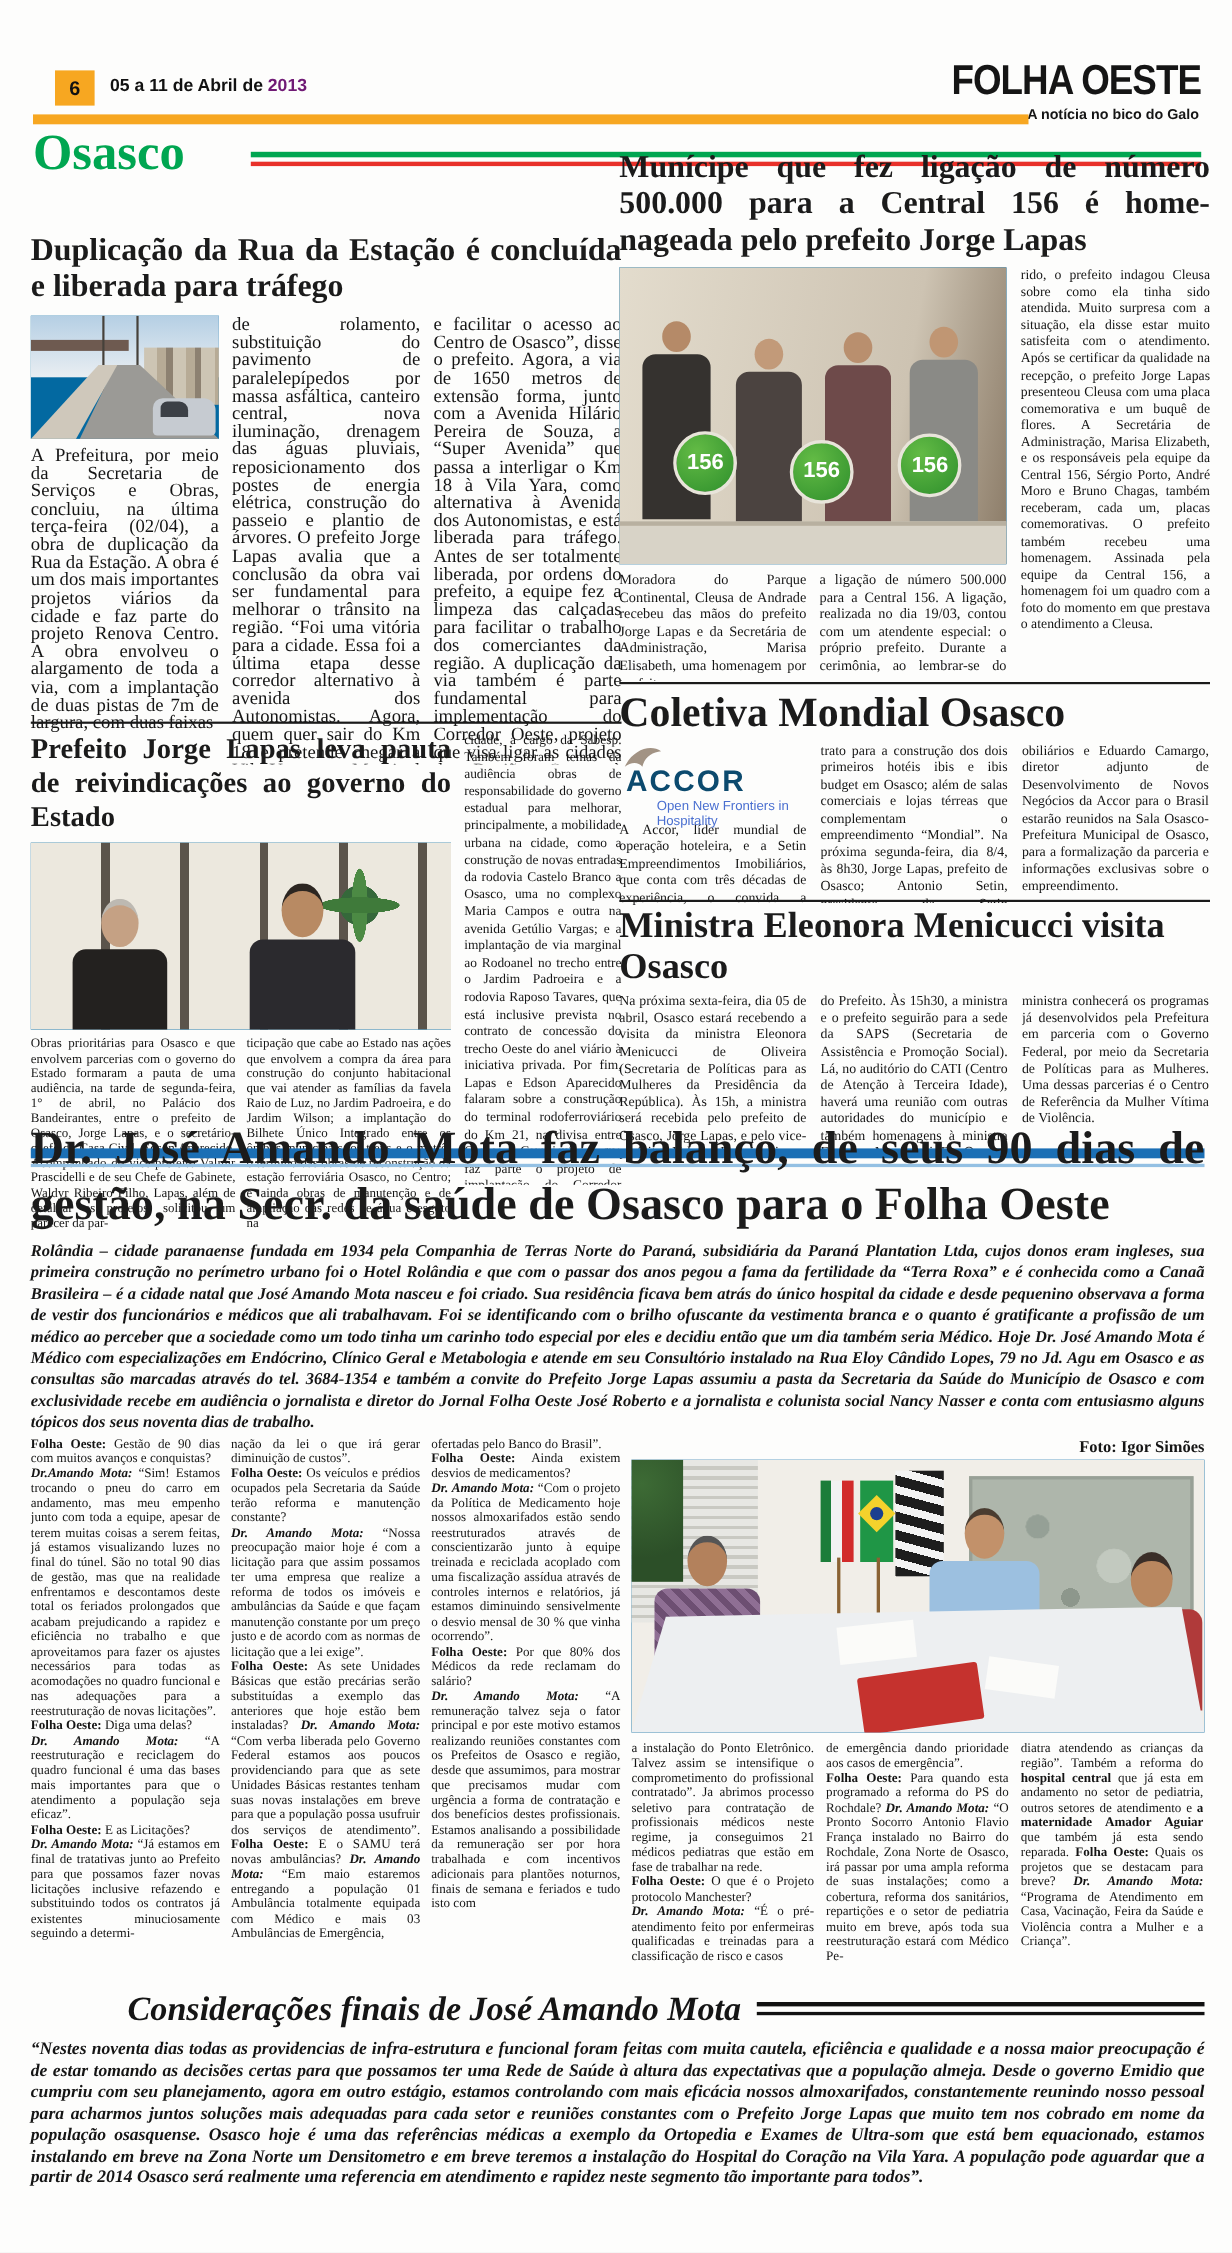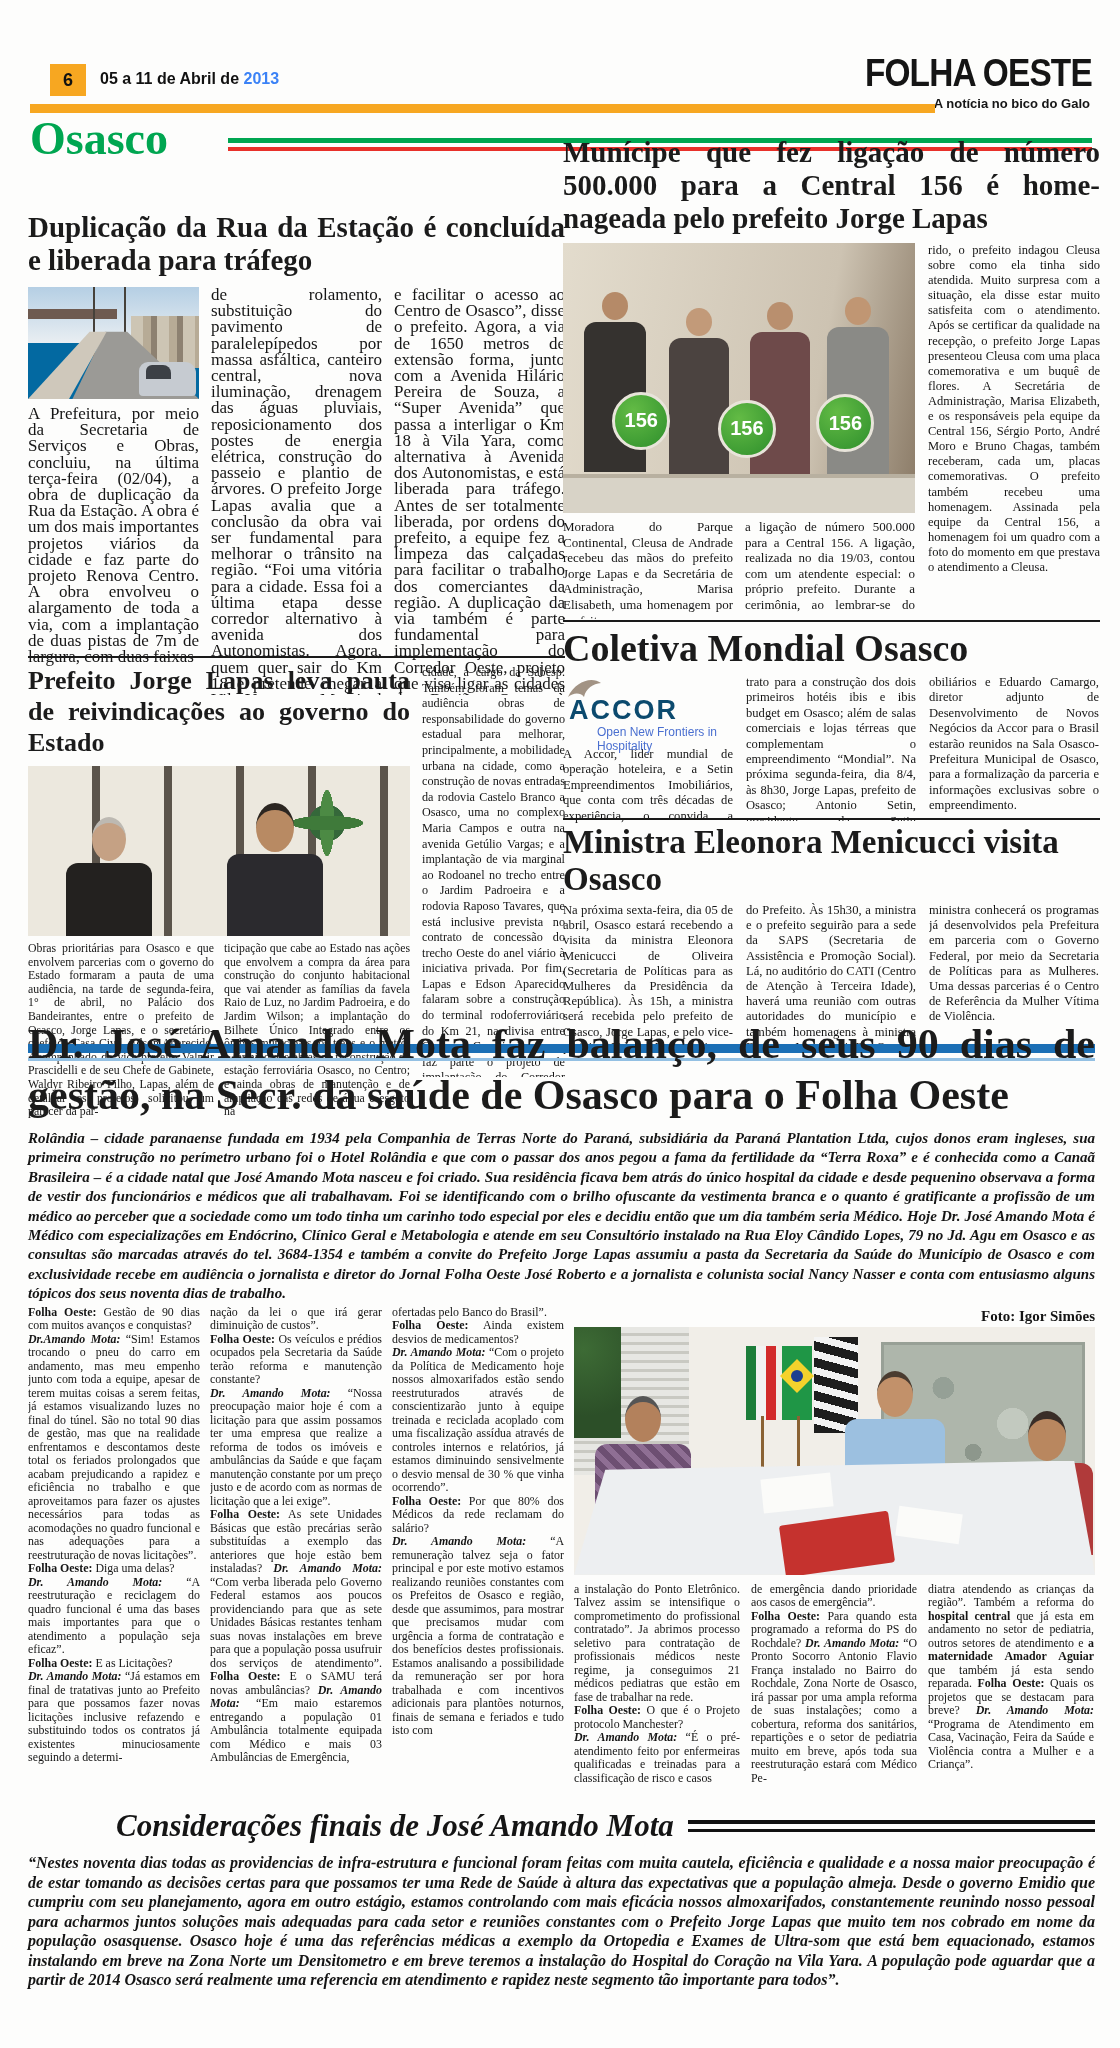--- a/index.html
+++ b/index.html
@@ -3,21 +3,21 @@
 <meta charset="utf-8">
 <style>
   html,body{margin:0;padding:0;background:#e9e9e9;}
   .page{position:relative;width:1120px;height:2048px;background:#fdfdfc;margin:0 auto;
         font-family:"Liberation Serif",serif;color:#151515;overflow:hidden;}
   
   .pagenum{position:absolute;left:50px;top:64px;width:36px;height:32px;background:#F7A721;
            display:flex;align-items:center;justify-content:center;
            font:bold 18px "Liberation Sans",sans-serif;color:#111;}
   .dateline{position:absolute;left:100px;top:70px;font:bold 16px "Liberation Sans",sans-serif;color:#111;}
-  .dateline .yr{color:#3b82f6;}
+  .dateline .yr{color:#701a75;}
   .masthead{position:absolute;right:28px;top:52px;text-align:right;
             font:900 38px "Liberation Sans",sans-serif;letter-spacing:-1px;
             transform:scaleX(.88);transform-origin:right;white-space:nowrap;}
   .tagline{position:absolute;right:30px;top:96px;font:bold 13px "Liberation Sans",sans-serif;}
   .orangebar{position:absolute;left:30px;top:104px;width:905px;height:9px;background:#F7A721;}
   
   .osasco{position:absolute;left:30px;top:112px;font:bold 46px "Liberation Serif",serif;color:#00A651;}
   .os-rules{position:absolute;left:228px;top:138px;width:864px;}
   .os-rules .g{height:4.5px;background:#00A651;margin-bottom:4px;}
   .os-rules .r{height:4.5px;background:#E8312A;}

